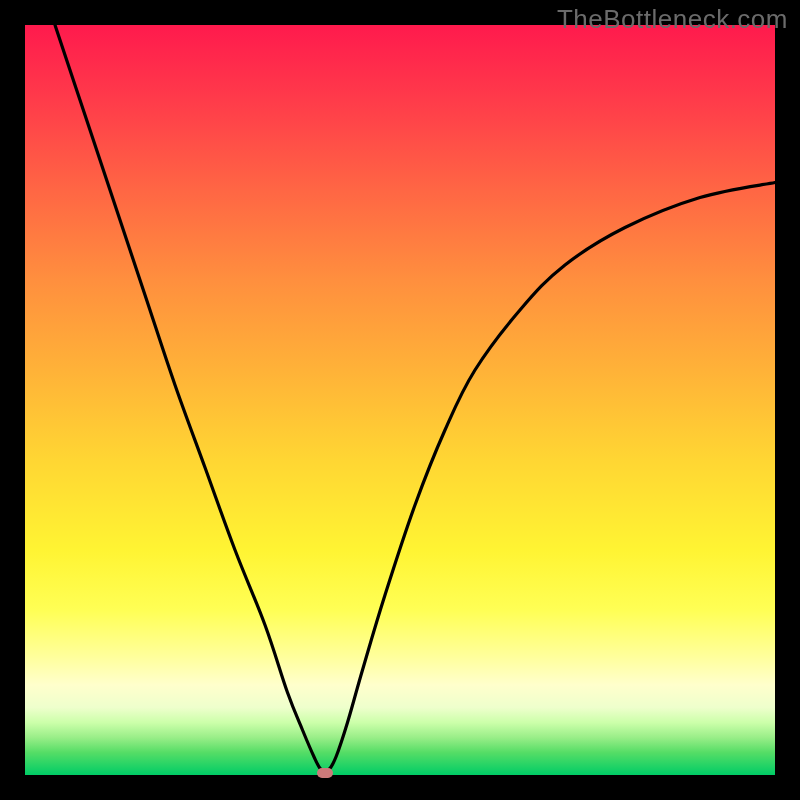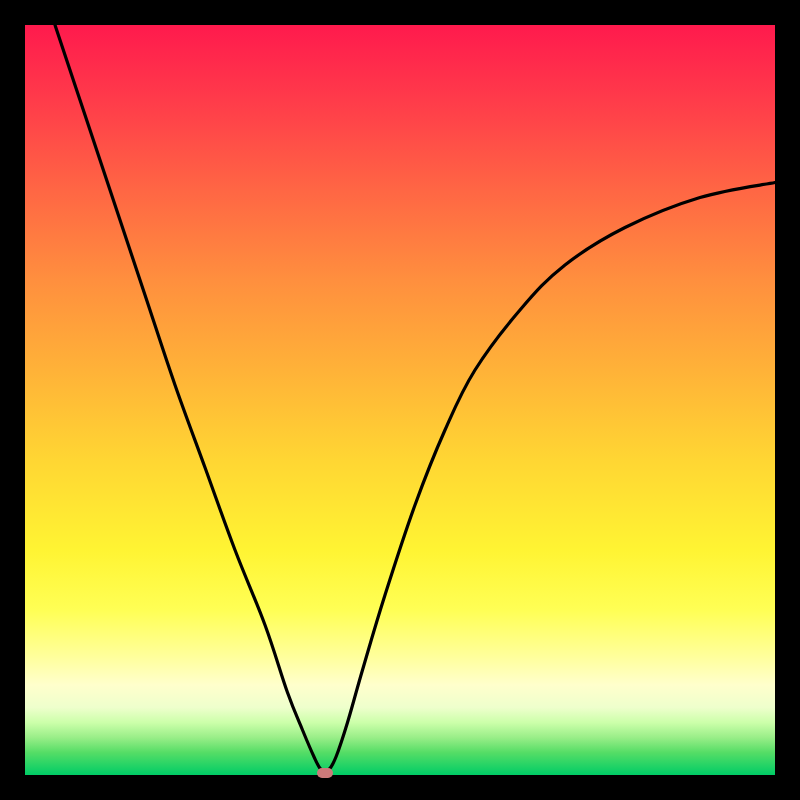--- a/index.html
+++ b/index.html
@@ -77,14 +77,15 @@
   <div class="plot">
 
     <svg class="curve" viewBox="0 0 750 750" preserveAspectRatio="none">
       <path id="curve-path" fill="none" stroke="#000" stroke-width="3.2" stroke-linejoin="round" stroke-linecap="round" d="M 30.00 0.00 C 35.40 16.20, 49.20 57.60, 60.00 90.00 C 70.80 122.40, 79.20 147.60, 90.00 180.00 C 100.80 212.40, 109.20 237.60, 120.00 270.00 C 130.80 302.40, 139.20 328.95, 150.00 360.00 C 160.80 391.05, 169.20 412.80, 180.00 442.50 C 190.80 472.20, 199.20 496.65, 210.00 525.00 C 220.80 553.35, 230.55 574.35, 240.00 600.00 C 249.45 625.65, 255.75 648.60, 262.50 667.50 C 269.25 686.40, 272.77 693.52, 277.50 705.00 C 282.23 716.48, 285.38 724.10, 288.75 731.25 C 292.13 738.40, 293.55 742.32, 296.25 744.75 C 298.95 747.18, 301.05 747.18, 303.75 744.75 C 306.45 742.32, 307.88 739.75, 311.25 731.25 C 314.63 722.75, 317.77 713.02, 322.50 697.50 C 327.23 681.98, 330.75 667.95, 337.50 645.00 C 344.25 622.05, 350.55 599.70, 360.00 570.00 C 369.45 540.30, 379.20 509.70, 390.00 480.00 C 400.80 450.30, 409.20 429.30, 420.00 405.00 C 430.80 380.70, 436.50 366.60, 450.00 345.00 C 463.50 323.40, 478.80 303.90, 495.00 285.00 C 511.20 266.10, 521.10 254.85, 540.00 240.00 C 558.90 225.15, 575.70 214.65, 600.00 202.50 C 624.30 190.35, 648.00 180.60, 675.00 172.50 C 702.00 164.40, 736.50 160.20, 750.00 157.50"></path>
     </svg>
 
     <div id="minpt" class="minpoint" style="left: 300px; top: 747.75px;"></div>
 
   </div>
 
+  <div class="watermark">TheBottleneck.com</div>
 
 </div>
 
 </body></html>

